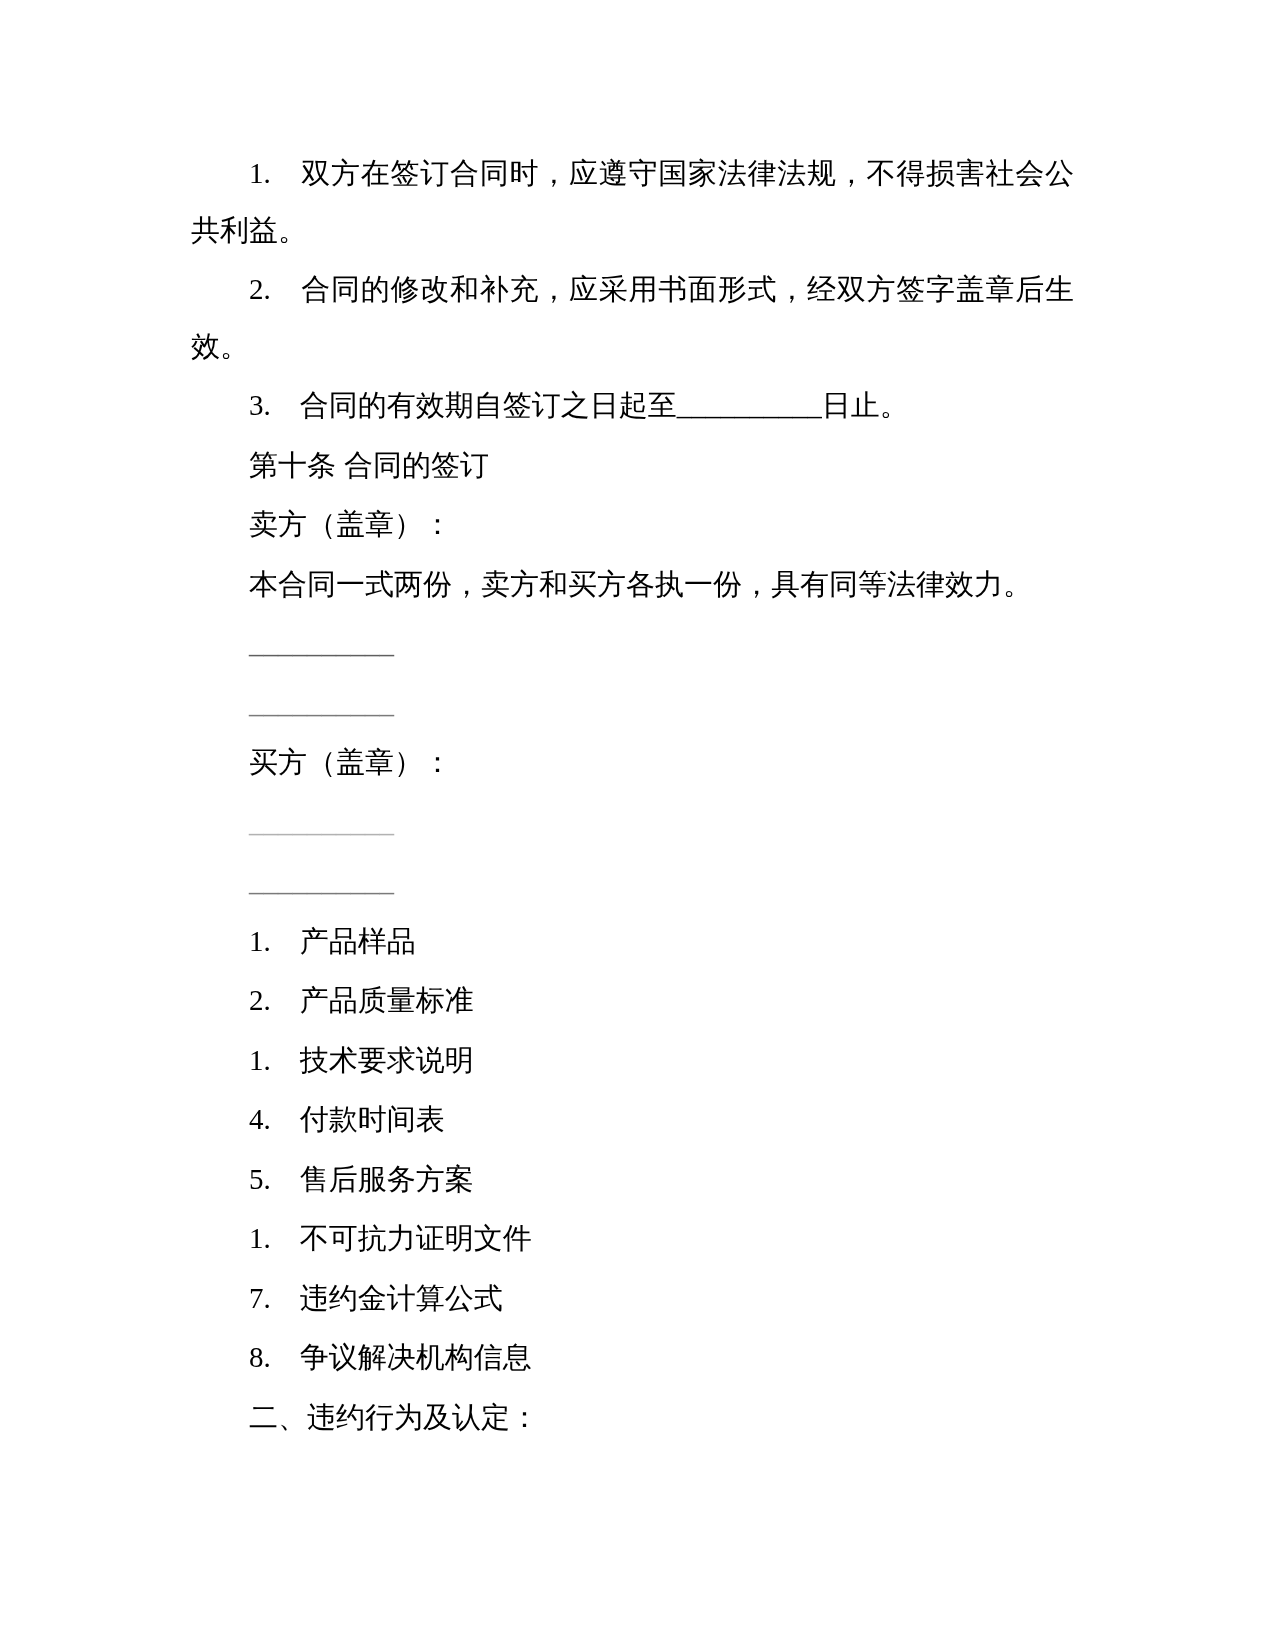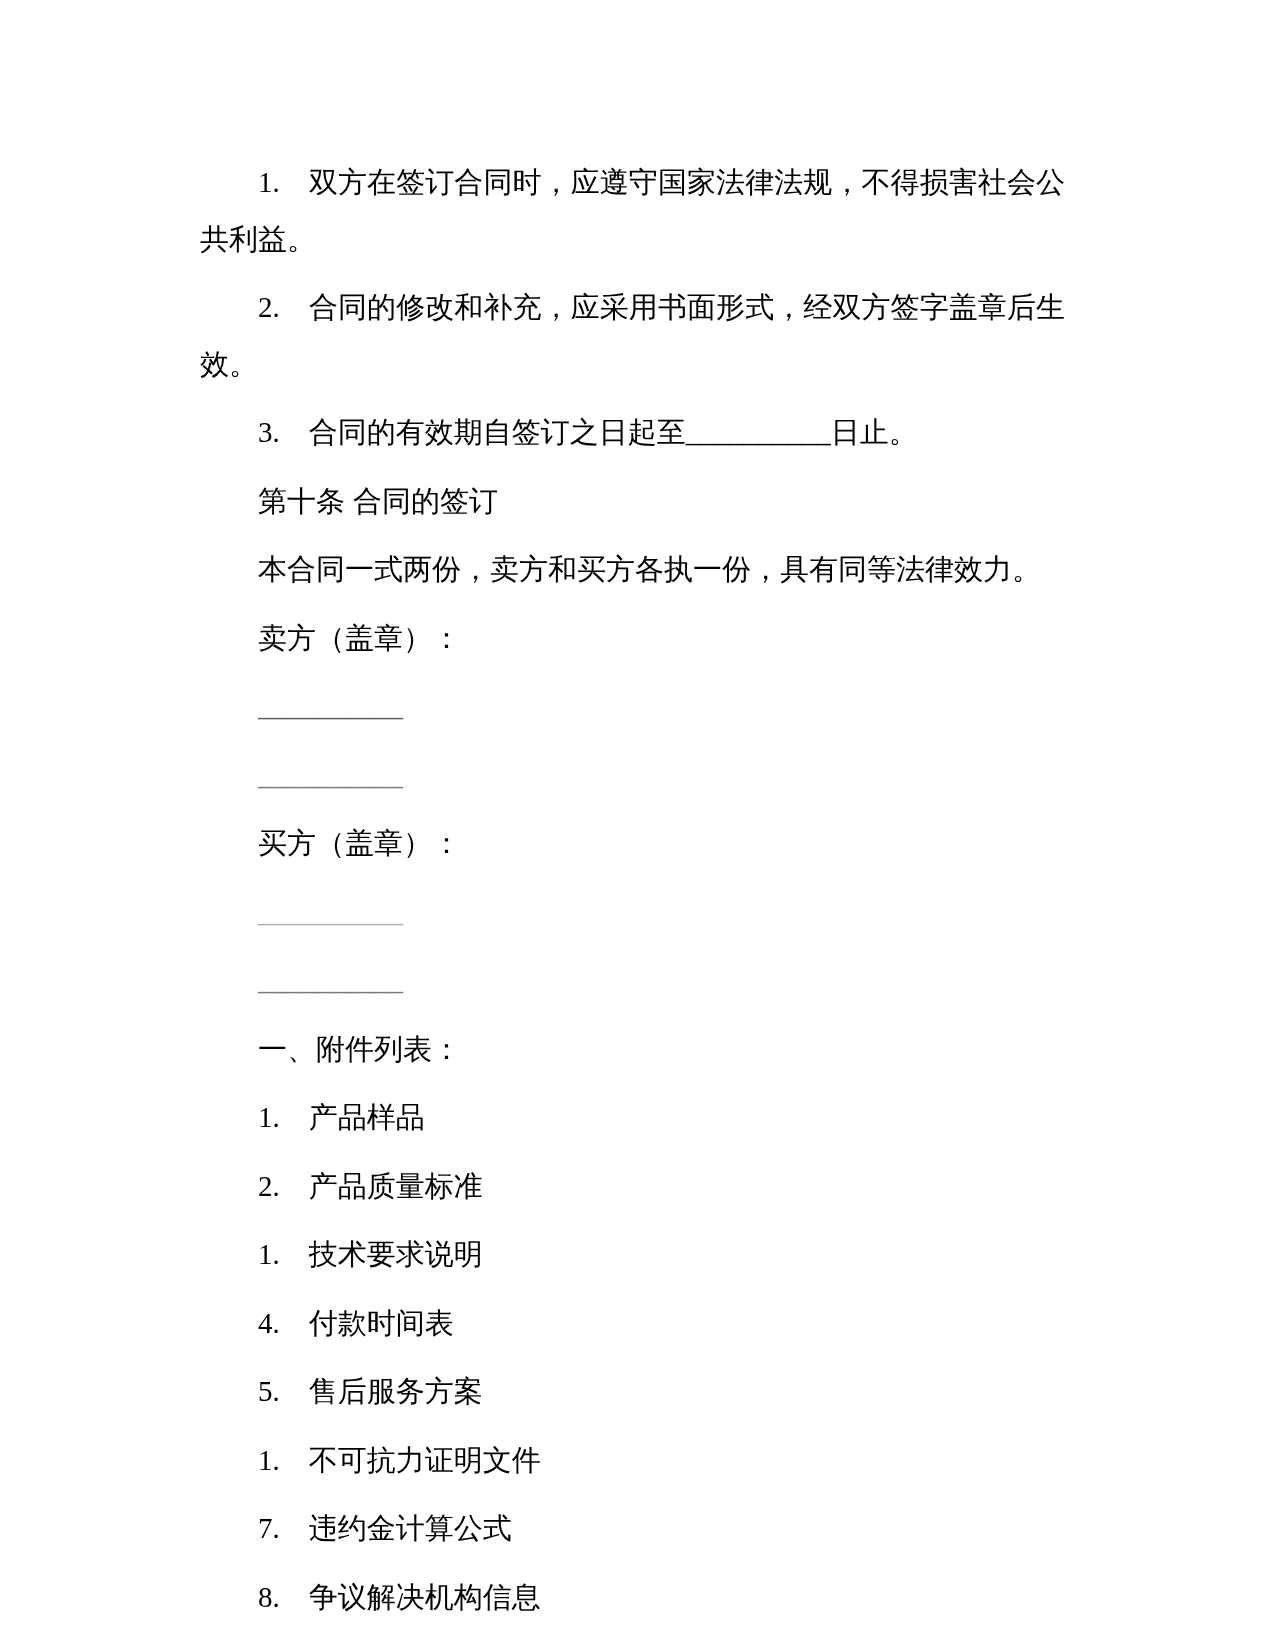--- a/index.html
+++ b/index.html
@@ -14,21 +14,21 @@
     box-sizing: border-box;
     background: #ffffff;
     color: #000000;
     padding: 142px 198px 0 188px;
     overflow: hidden;
     font-family: "Liberation Serif", "DejaVu Serif", serif;
     font-size: 29px;
     line-height: 56.5px;
   }
   .page p {
-    margin: 12px;
+    margin: 3px;
     padding: 0;
     text-indent: 2em;
     text-align: justify;
     line-break: anywhere;
   }
   .heading {
     font-family: "Liberation Sans", "DejaVu Sans", sans-serif;
     font-weight: 400;
   }
   
@@ -42,36 +42,35 @@
 <div class="page">
 
   <p>1.　双方在签订合同时，应遵守国家法律法规，不得损害社会公共利益。</p>
 
   <p>2.　合同的修改和补充，应采用书面形式，经双方签字盖章后生效。</p>
 
   <p>3.　合同的有效期自签订之日起至__________日止。</p>
 
   <p class="heading">第十条 合同的签订</p>
 
+  <p>卖方（盖章）：</p>
+
   <p>本合同一式两份，卖方和买方各执一份，具有同等法律效力。</p>
-
-  <p>卖方（盖章）：</p>
 
   <p class="blank-dark">__________</p>
 
   <p class="blank-mid">__________</p>
 
   <p>买方（盖章）：</p>
 
   <p class="blank-light">__________</p>
 
   <p class="blank-mid">__________</p>
 
 
-  <p class="heading">一、附件列表：</p>
 
   <p>1.　产品样品</p>
 
   <p>2.　产品质量标准</p>
 
   <p>1.　技术要求说明</p>
 
   <p>4.　付款时间表</p>
 
   <p>5.　售后服务方案</p>

